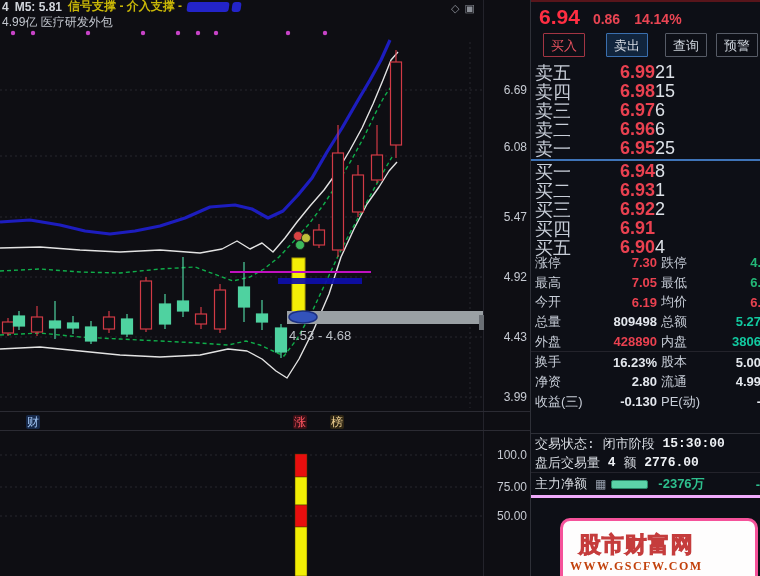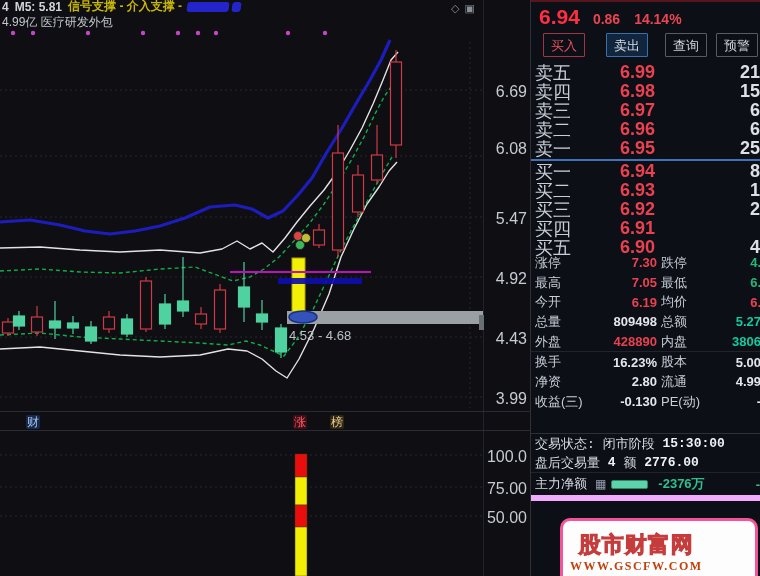--- a/index.html
+++ b/index.html
@@ -9,21 +9,21 @@
   
   .chart-pane{position:absolute;left:0;top:0;width:530px;height:576px;background:#0e0e13;}
   #chart-svg{position:absolute;left:0;top:0;}
   .hdr{position:absolute;left:2px;top:0;height:13px;display:flex;align-items:center;
     font-size:12px;font-weight:bold;white-space:nowrap;z-index:5;}
   .hdr .wt{color:#d0d4da;margin-right:6px;}
   .hdr .yl{color:#c9b707;margin-right:5px;}
   .blob{display:inline-block;height:10px;border-radius:3px;background:#2324c9;margin-right:3px;transform:skewX(-8deg);}
   .hdr2{position:absolute;left:2px;top:14px;font-size:12px;color:#c2c6ce;white-space:nowrap;z-index:5;}
   .axis{position:absolute;left:484px;top:0;width:46px;height:576px;}
-  .axis span{position:absolute;right:3px;font-size:16px;color:#c6cad2;}
+  .axis span{position:absolute;right:3px;font-size:12px;color:#c6cad2;}
   .tick-nub{position:absolute;left:-5px;width:5px;height:15px;background:#6a6f75;top:315px;}
   .tag{position:absolute;top:415px;width:14px;height:14px;font-size:12px;line-height:14px;
     text-align:center;border-radius:2px;z-index:6;}
   .tooltip-txt{position:absolute;font-size:13px;color:#bcc1c7;z-index:6;}
   .hline{position:absolute;left:0;width:530px;height:1px;background:#2b2b33;z-index:4;}
   .win-icons{position:absolute;left:451px;top:2px;color:#8b8f97;font-size:11px;z-index:6;
     display:flex;gap:5px;}
   
   .right-pane{position:absolute;left:530px;top:0;width:230px;height:576px;
     background:#0d0f16;border-left:1px solid #2e3038;box-sizing:border-box;}
@@ -35,37 +35,37 @@
   .btn-row{position:absolute;left:12px;top:33px;display:flex;}
   .tbtn{height:24px;width:42px;box-sizing:border-box;background:transparent;
     font-size:13px;line-height:22px;text-align:center;border-radius:1px;}
   .tbtn-buy{border:1px solid #a23543;color:#e8525f;margin-right:21px;}
   .tbtn-sell{border:1px solid #3a6fae;color:#d6dbe3;background:#11253d;margin-right:17px;}
   .tbtn-plain{border:1px solid #565b66;color:#ccd2da;margin-right:9px;}
   #order-book{position:absolute;left:0;top:63px;width:230px;}
   .obrow{display:flex;align-items:center;height:19px;padding-left:4px;font-size:18px;}
   .obl{width:50px;color:#c8ced8;}
   .obp{width:70px;text-align:right;color:#ea4150;font-weight:bold;}
-  .obv{flex:1;text-align:right;color:#dde1e7;font-weight:bold;padding-right:1px;}
+  .obv{flex:1;color:#dde1e7;font-weight:normal;padding-right:1px;}
   .ob-div{position:relative;height:2px;margin:1px 0;background:#3f74b8;}
   .ob-div i{position:absolute;left:0;top:0;width:48px;height:2px;background:#c3923;}
   #stats{position:absolute;left:0;top:253px;width:230px;}
   .srow{display:flex;align-items:center;height:19.7px;padding-left:4px;font-size:13px;white-space:nowrap;}
   .srow.sep{border-top:1px solid #23232b;}
   .sl{flex:0 0 60px;color:#c8ced8;}
   .slv{flex:0 0 62px;text-align:right;font-weight:bold;}
   .sr{flex:0 0 54px;margin-left:4px;color:#c8ced8;}
   .srv{flex:1;text-align:right;font-weight:bold;}
   .c-red{color:#ea4150;} .c-green{color:#23b878;} .c-teal{color:#12c9a0;} .c-white{color:#e3e7ed;}
   #status-box{position:absolute;left:0;top:433px;width:230px;border-top:1px solid #2e3038;}
   .st-row{display:flex;align-items:center;height:19px;padding-left:4px;font-size:13px;
     color:#d8dce2;white-space:nowrap;font-family:Liberation Mono, monospace;}
   .st-row b{color:#eef1f5;}
   .mf-row{display:flex;align-items:center;height:22px;padding-left:4px;font-size:13px;
-    color:#d8dce2;border-top:1px solid #23232b;border-bottom:6px solid #f0abfc;white-space:nowrap;}
+    color:#d8dce2;border-top:1px solid #23232b;border-bottom:3px solid #f0abfc;white-space:nowrap;}
   .mf-icon{color:#98a0ae;font-size:12px;margin:0 5px 0 8px;}
   .mf-bar{width:35px;height:7px;background:#5cd3a8;border:1px solid #2a8868;border-radius:2px;}
   .mf-val{color:#2ec08e;font-weight:bold;margin-left:10px;}
   .mf-tail{color:#2ec08e;font-weight:bold;margin-left:auto;padding-right:1px;}
   
   .watermark{position:absolute;left:560px;top:518px;width:198px;height:71px;background:#fefdfd;
     border:3px solid #f5529a;border-radius:10px;box-sizing:border-box;z-index:20;
     display:flex;align-items:center;justify-content:space-between;padding:2px 5px 2px 7px;gap:19px;}
   .wm-left{display:flex;flex-direction:column;align-items:center;}
   .wm-title{font-size:22px;font-weight:bold;color:#cf4343;letter-spacing:1px;

